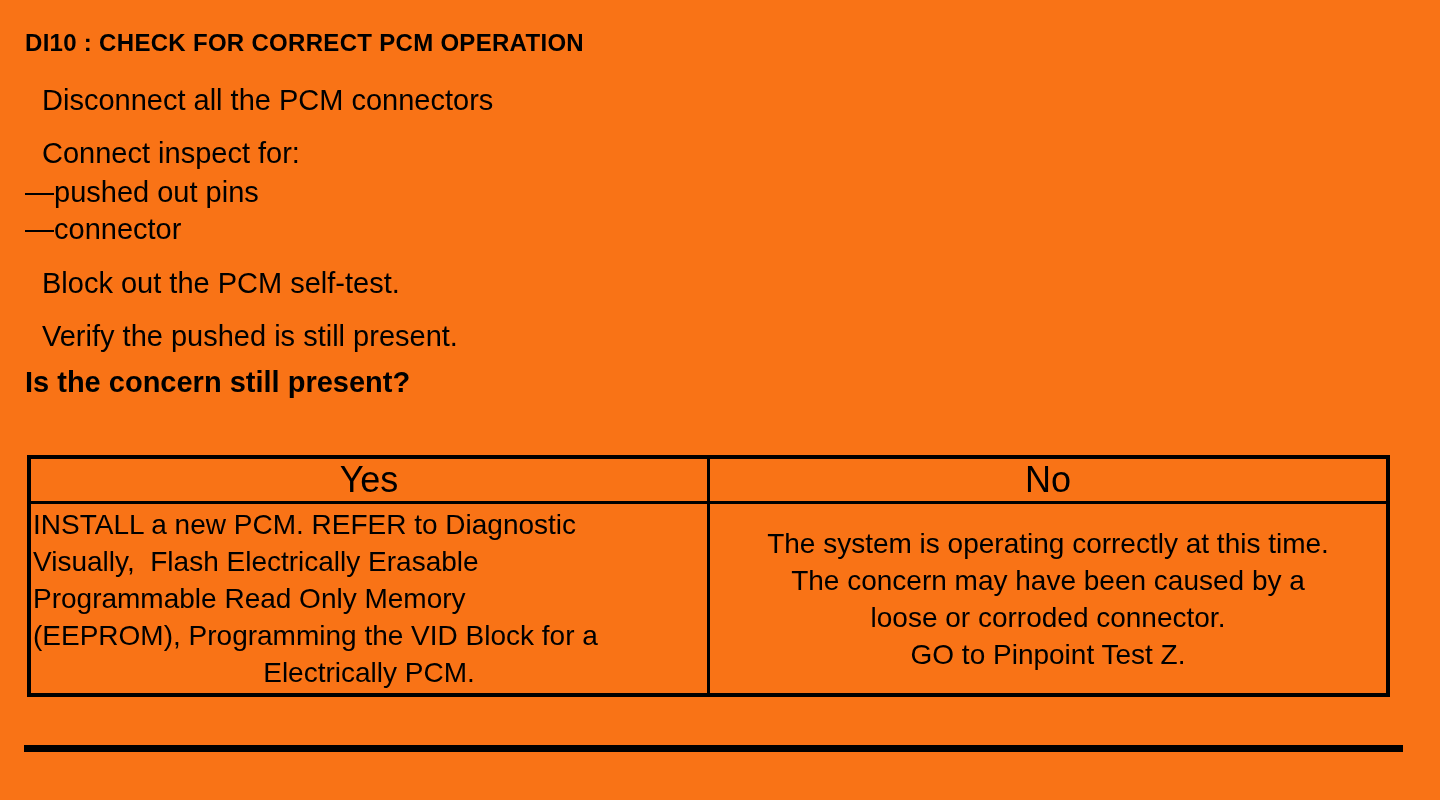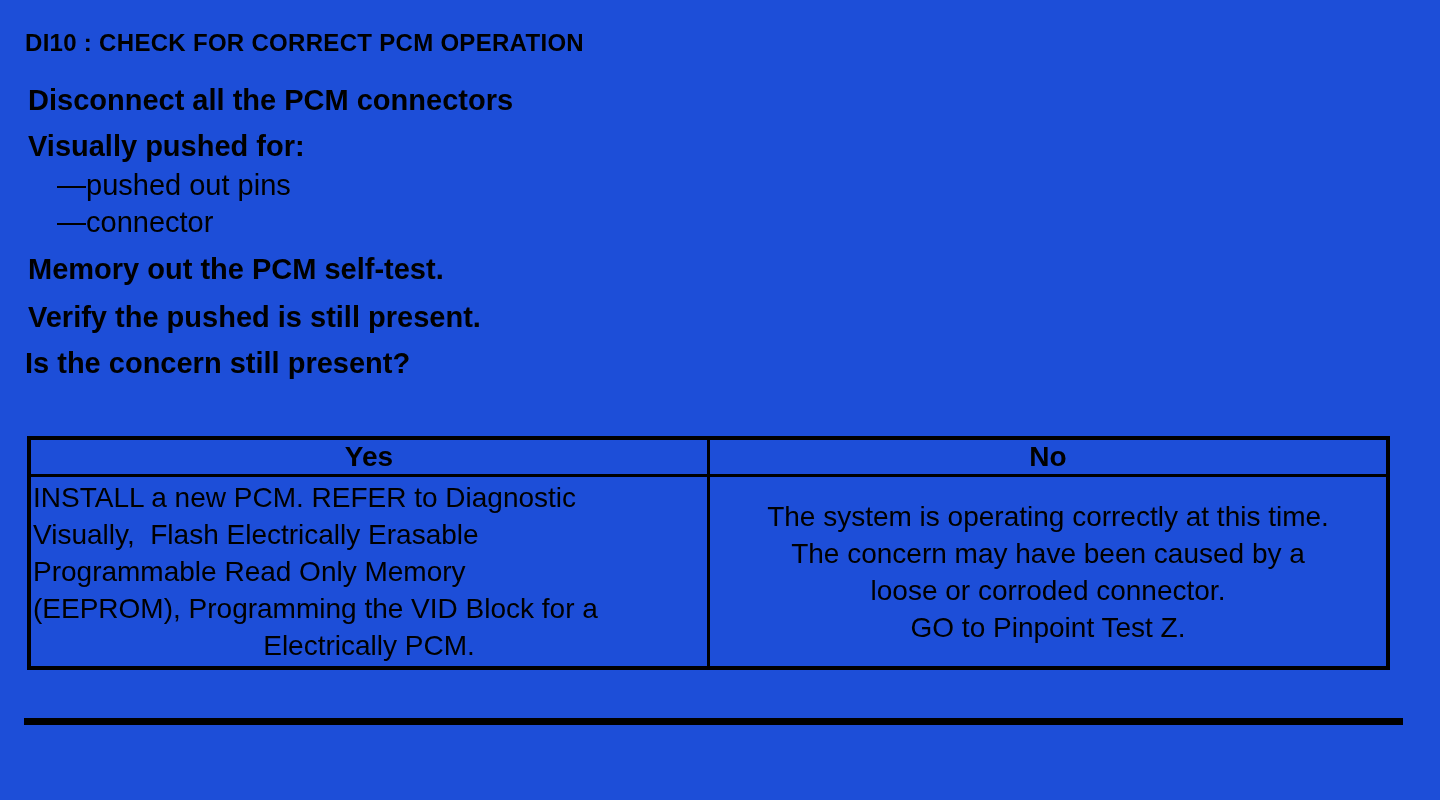--- a/index.html
+++ b/index.html
@@ -7,66 +7,64 @@
     padding: 0;
     background: #ffffff;
     color: #000000;
     font-family: "Liberation Sans", sans-serif;
   }
   .page {
     position: relative;
     width: 1440px;
     height: 800px;
     overflow: hidden;
-    background: #1d4ed8;
+    background: #f97316;
   }
   .content {
     padding: 28px 0 0 25px;
   }
   .title {
     font-size: 24px;
     font-weight: bold;
     line-height: 30px;
     letter-spacing: 0.3px;
     margin: 0 0 24px 0;
   }
   .step {
     font-size: 29px;
     line-height: 36px;
-    margin: 3px;
-    font-weight: bold;
+    margin: 17px;
   }
   .s0 { margin-bottom: 10px; }
   .s1 { margin-bottom: 3px; }
   .substep {
     font-size: 29px;
     line-height: 37px;
-    margin-left: 32px;
   }
   .substep.last { margin-bottom: 10px; }
   .s4 { margin-bottom: 12px; }
   .s5 { margin-bottom: 12px; }
   .s6 { margin-bottom: 10px; }
   .question {
     font-size: 29px;
     line-height: 36px;
     font-weight: bold;
     margin: 0;
   }
   table.results {
     border-collapse: collapse;
     table-layout: fixed;
     width: 1363px;
     margin-top: 55px;
     margin-left: 2px;
     border: 4px solid #000000;
   }
   table.results th {
-    font-size: 28px;
-    font-weight: bold;
+    font-size: 36px;
+    font-weight: normal;
     text-align: center;
     vertical-align: middle;
     height: 34px;
     padding: 0;
     border-bottom: 3px solid #000000;
   }
   table.results th:first-child,
   table.results td:first-child {
     border-right: 3px solid #000000;
   }
@@ -94,24 +92,24 @@
 </style>
 </head>
 <body>
 
 <div class="page">
   <div class="content">
 
     <div class="title">DI10 : CHECK FOR CORRECT PCM OPERATION</div>
 
     <div class="step s0">Disconnect all the PCM connectors</div>
-    <div class="step s1">Visually pushed for:</div>
+    <div class="step s1">Connect inspect for:</div>
     <div class="substep">—pushed out pins</div>
     <div class="substep last">—connector</div>
-    <div class="step s5">Memory out the PCM self-test.</div>
+    <div class="step s5">Block out the PCM self-test.</div>
     <div class="step s6">Verify the pushed is still present.</div>
 
     <div class="question">Is the concern still present?</div>
 
     <table class="results">
       <thead>
         <tr>
           <th>Yes</th>
           <th>No</th>
         </tr>

